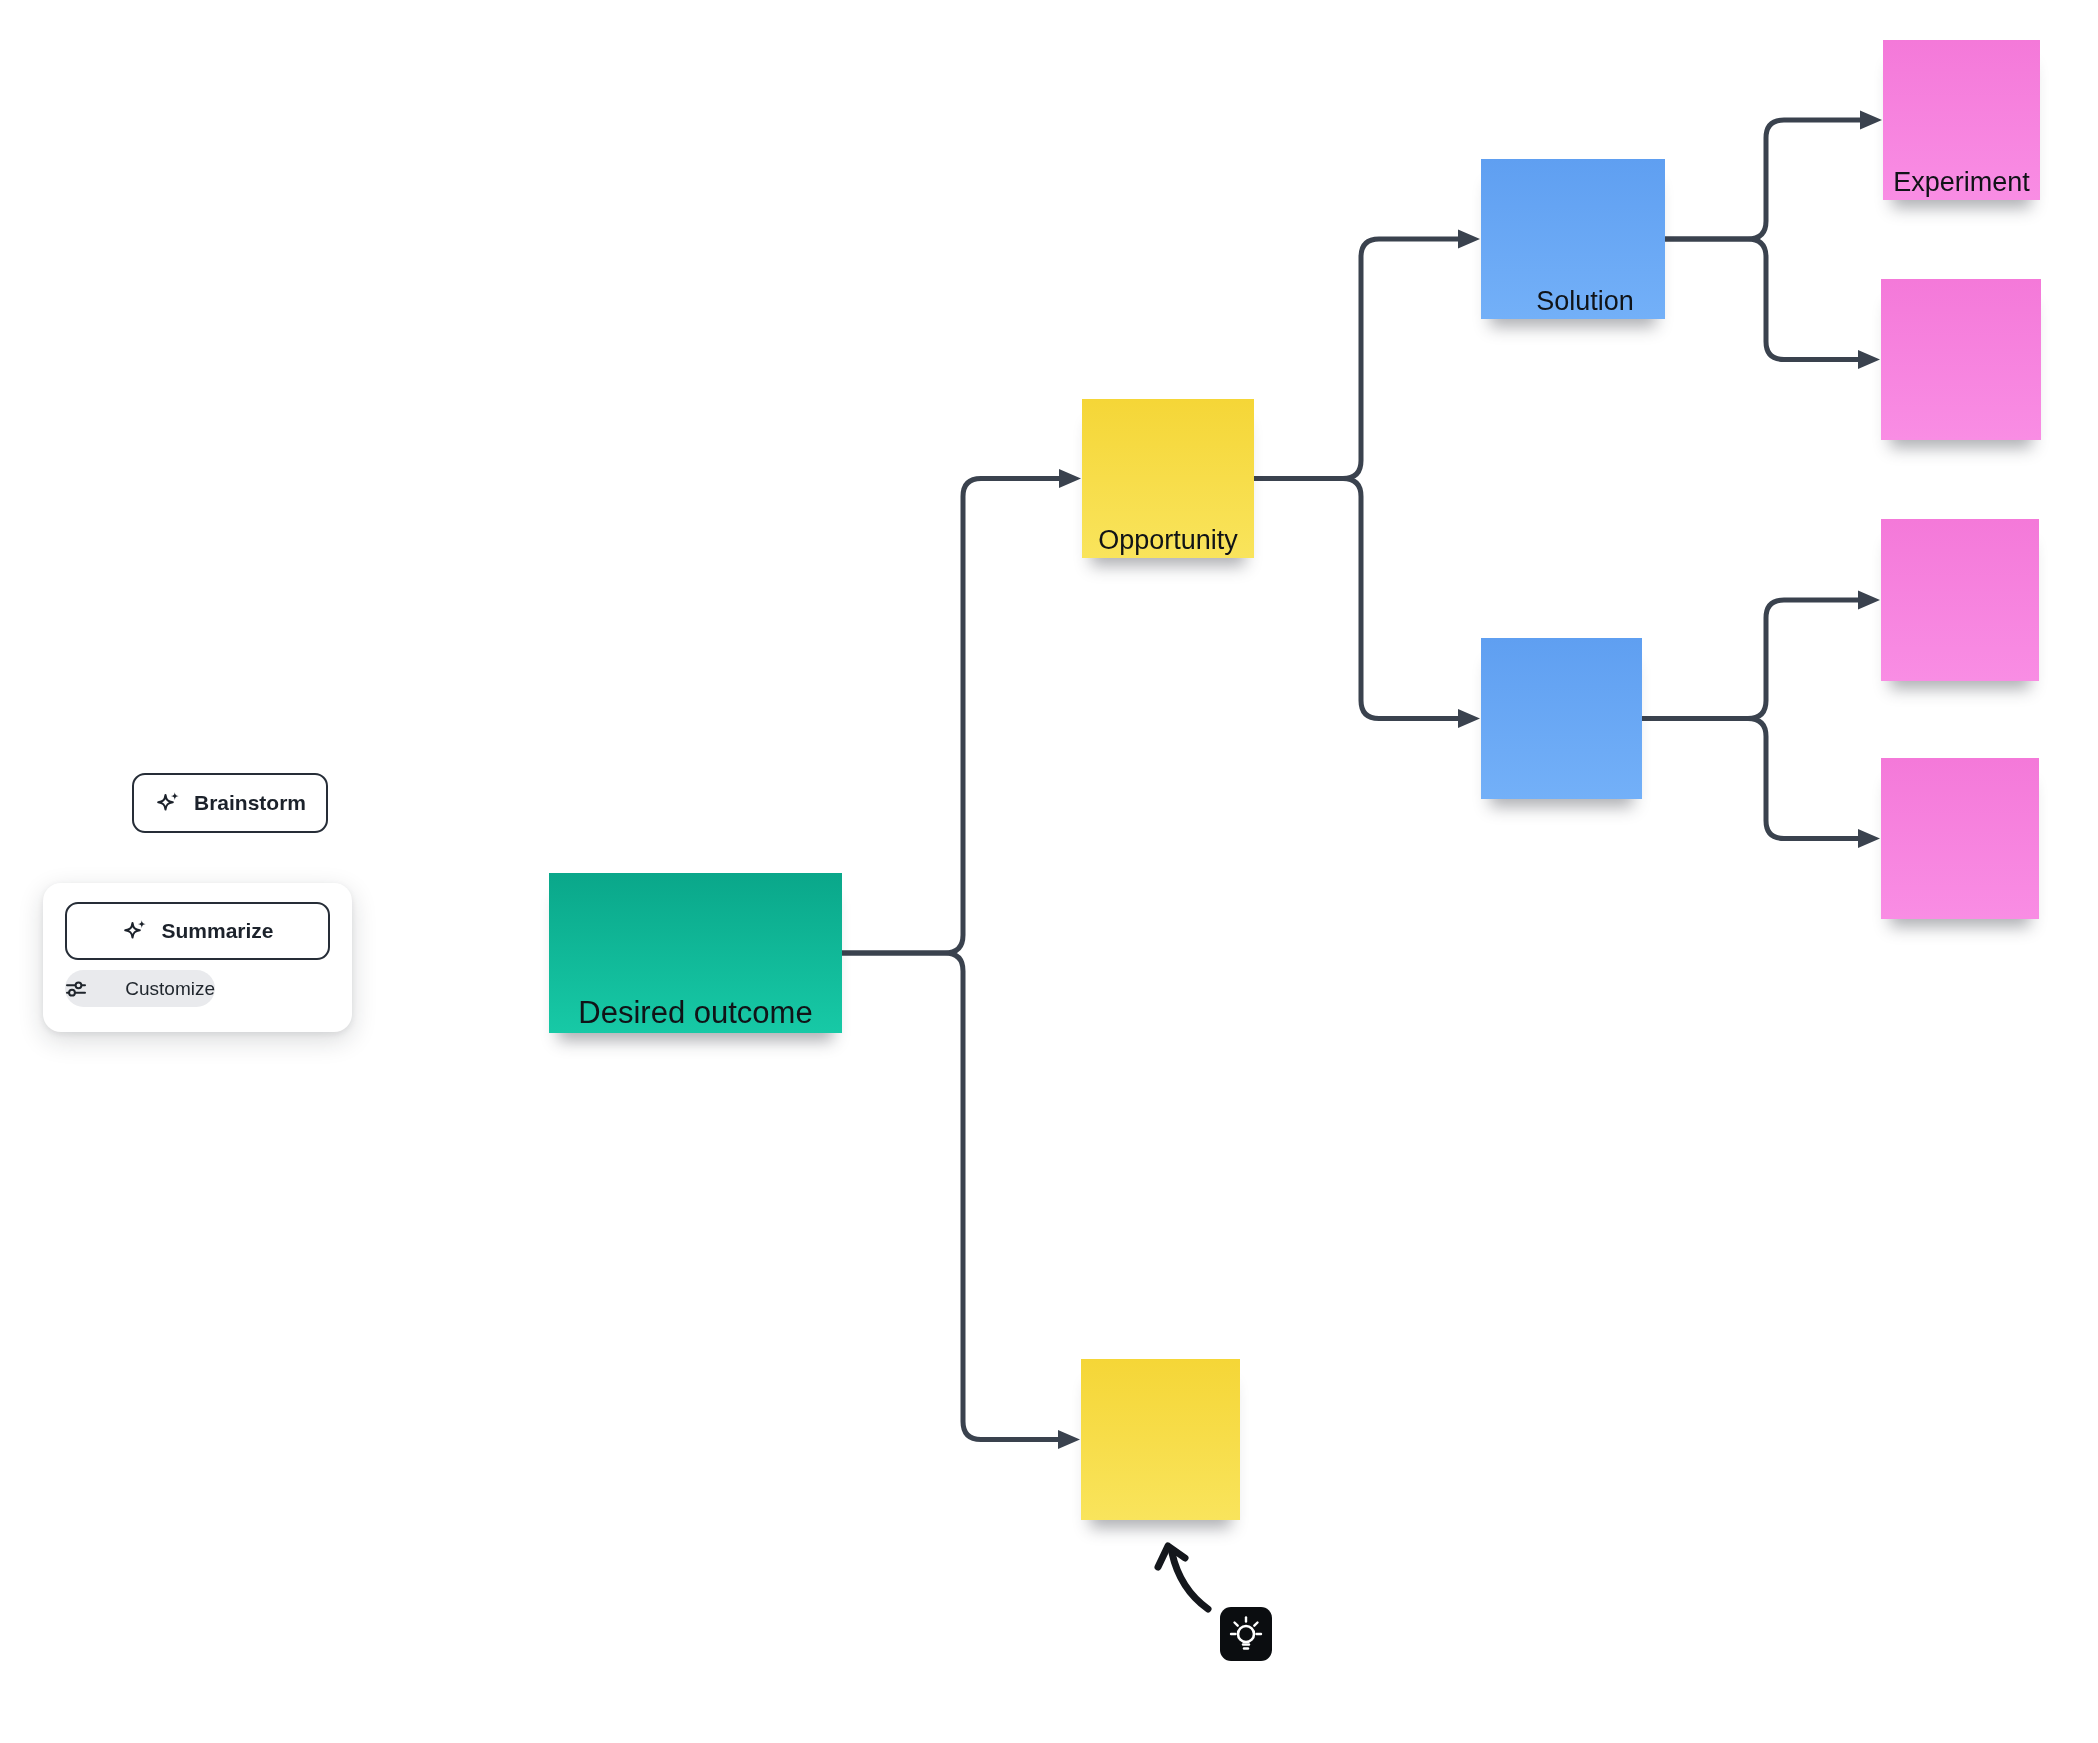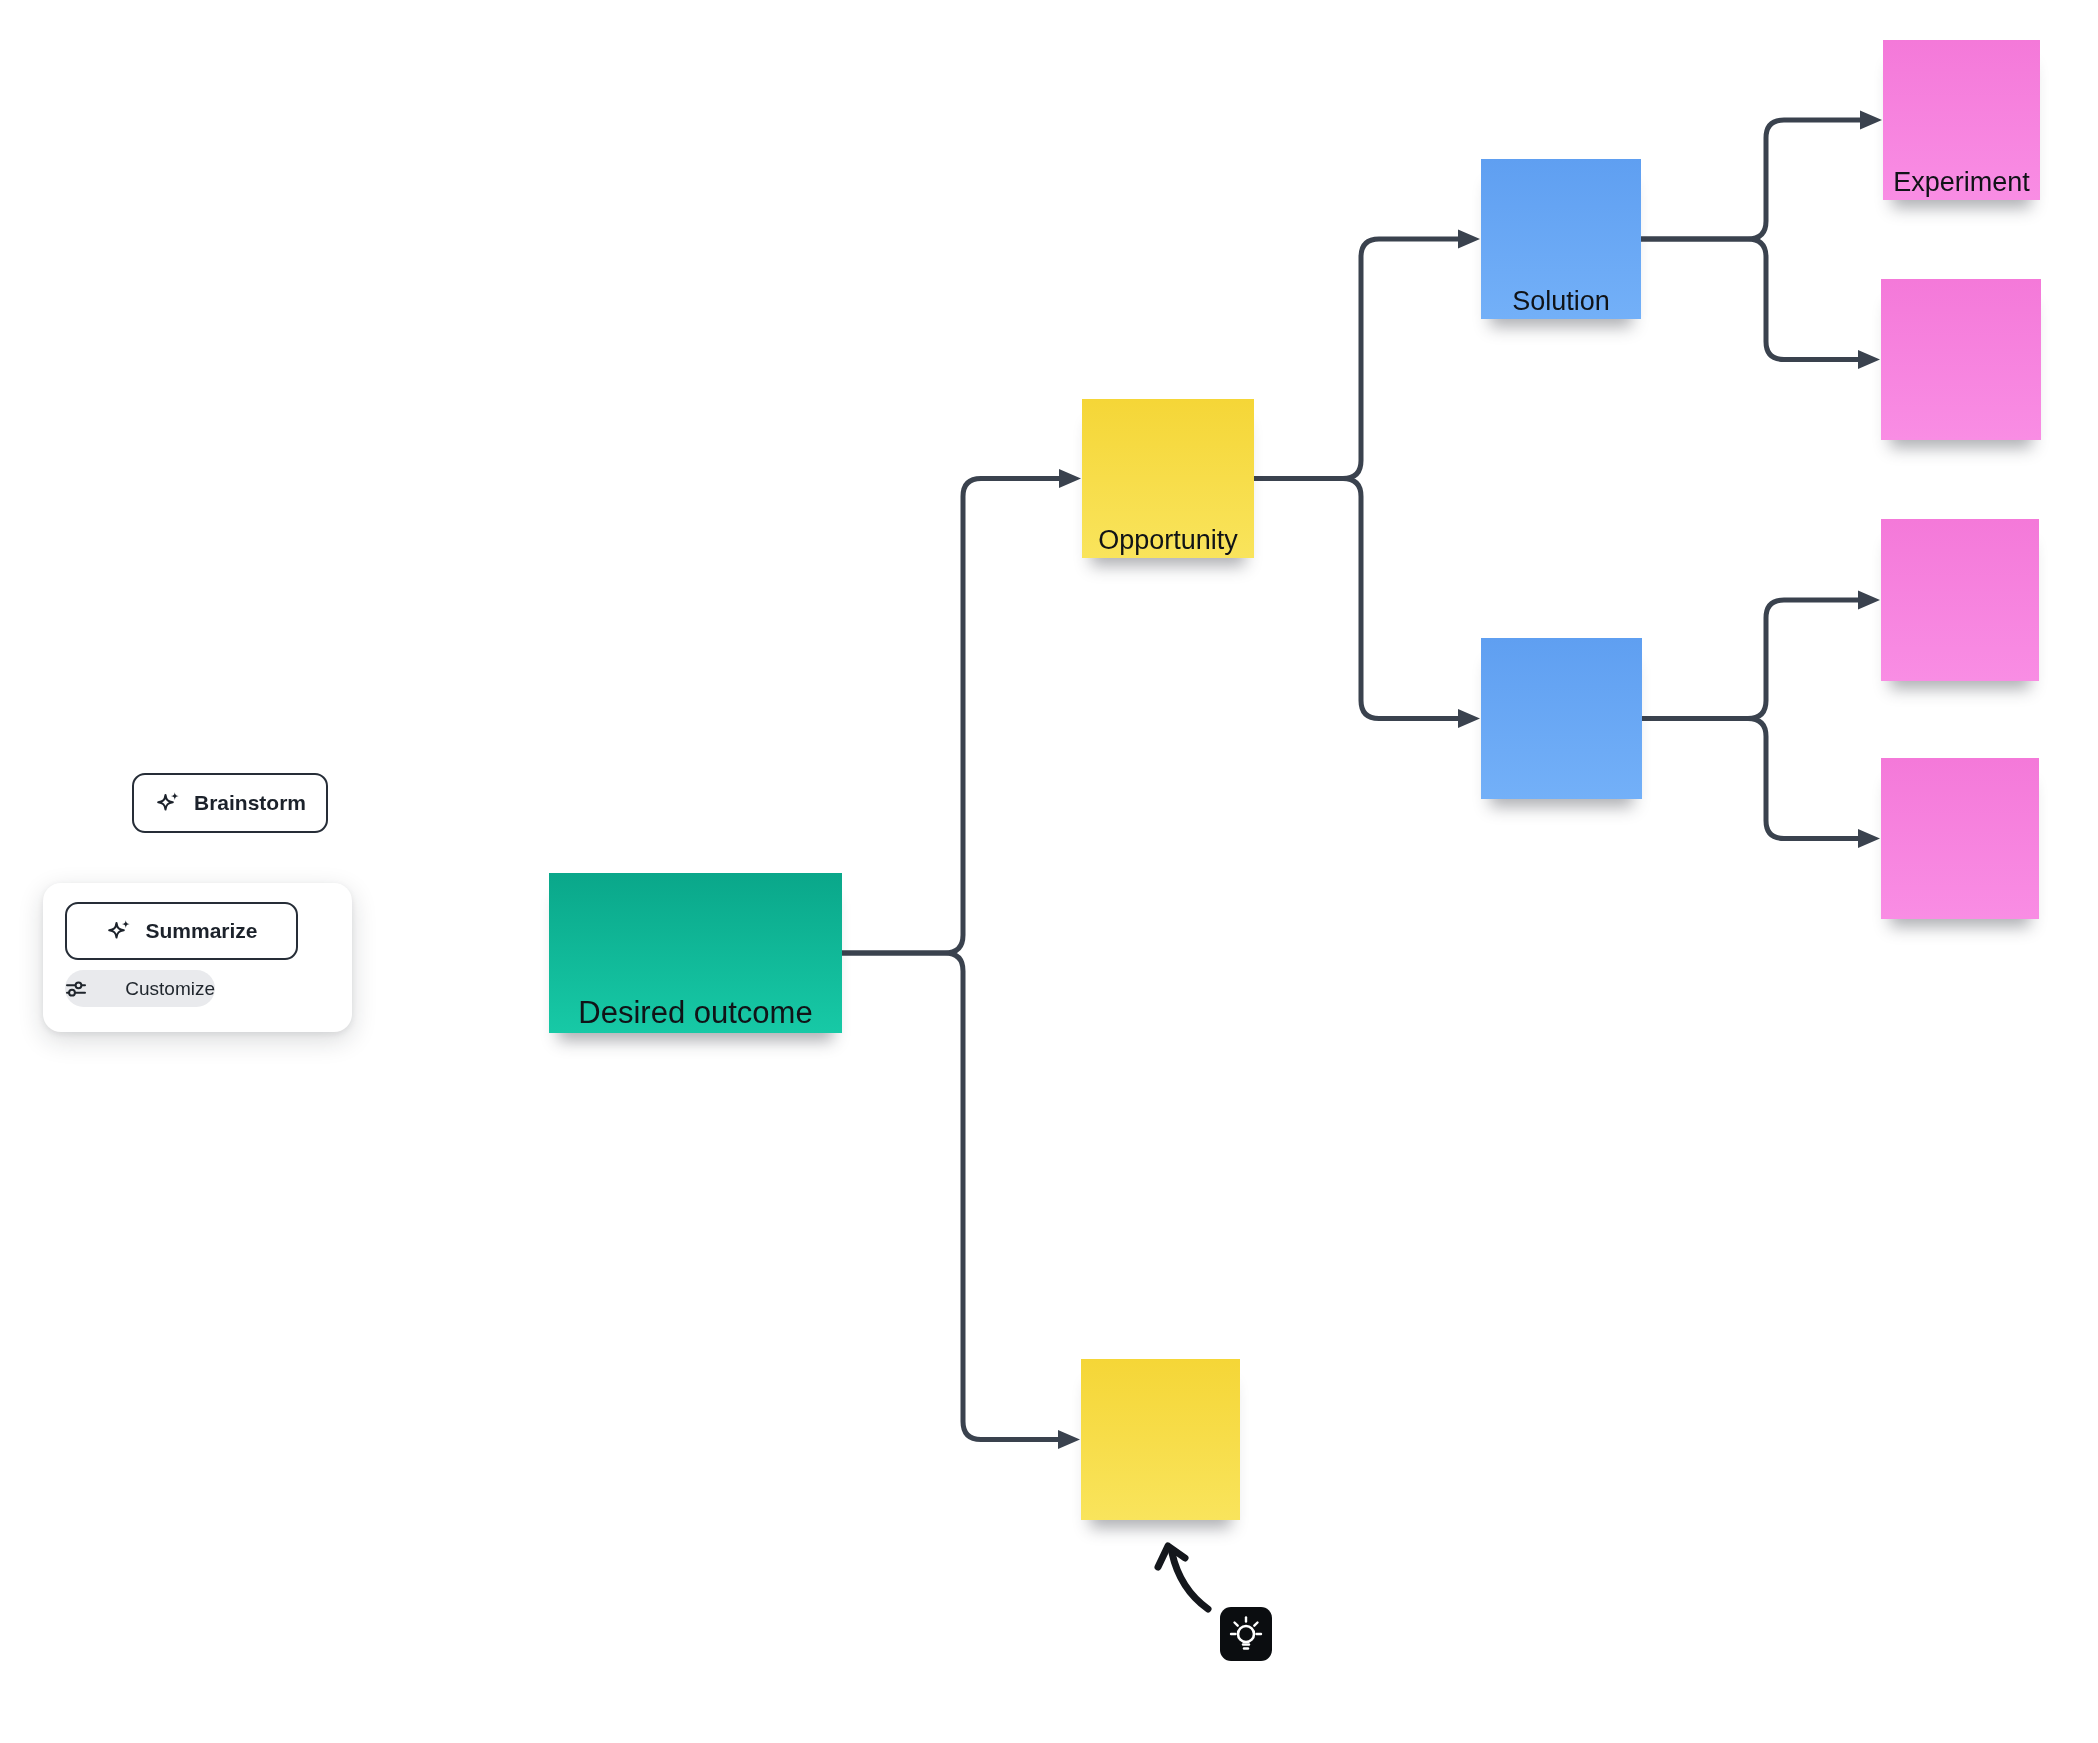--- a/index.html
+++ b/index.html
@@ -45,21 +45,21 @@
   .brainstorm { left: 132px; top: 773px; width: 196px; height: 60px; font-size: 21px; }
 
   .ai-panel {
     position: absolute;
     left: 43px; top: 883px;
     width: 309px; height: 149px;
     background: #ffffff;
     border-radius: 18px;
     box-shadow: 0 8px 26px rgba(25, 30, 40, 0.16), 0 2px 6px rgba(25, 30, 40, 0.08);
   }
-  .summarize { left: 22px; top: 19px; width: 233px; height: 58px; font-size: 21px; }
+  .summarize { left: 22px; top: 19px; width: 265px; height: 58px; font-size: 21px; }
   .chip {
     position: absolute;
     left: 22px; top: 87px;
     width: 150px; height: 37px;
     display: flex;
     align-items: center;
     justify-content: space-between;
     gap: 8px;
     background: #e9eaed;
     border: none;
@@ -120,21 +120,21 @@
   <div>
       <div class="sticky" style="left: 549px; top: 873px; width: 293px; height: 160px; background: linear-gradient(rgb(10, 167, 138), rgb(23, 201, 166)); font-size: 31px; color: rgb(16, 19, 23);">
         <span>Desired outcome</span>
       </div>
       <div class="sticky" style="left: 1082px; top: 399px; width: 172px; height: 159px; background: linear-gradient(rgb(245, 214, 55), rgb(249, 228, 92)); font-size: 27px; color: rgb(16, 19, 23);">
         <span>Opportunity</span>
       </div>
       <div class="sticky" style="left: 1081px; top: 1359px; width: 159px; height: 161px; background: linear-gradient(rgb(245, 214, 55), rgb(249, 228, 92)); font-size: 27px; color: rgb(16, 19, 23);">
         <span></span>
       </div>
-      <div class="sticky" style="left: 1481px; top: 159px; width: 160px; height: 160px; background: linear-gradient(rgb(95, 159, 241), rgb(115, 176, 248)); font-size: 27px; color: rgb(16, 19, 23);">
+      <div class="sticky" style="left: 1481px; top: 159px; width: 160px; height: 160px; background: linear-gradient(rgb(95, 159, 241), rgb(115, 176, 248)); font-size: 27px; color: rgb(16, 19, 23); padding-left: 24px;">
         <span>Solution</span>
       </div>
       <div class="sticky" style="left: 1481px; top: 638px; width: 161px; height: 161px; background: linear-gradient(rgb(95, 159, 241), rgb(115, 176, 248)); font-size: 27px; color: rgb(16, 19, 23);">
         <span></span>
       </div>
       <div class="sticky" style="left: 1883px; top: 40px; width: 157px; height: 160px; background: linear-gradient(rgb(244, 121, 217), rgb(249, 141, 228)); font-size: 27px; color: rgb(16, 19, 23);">
         <span>Experiment</span>
       </div>
       <div class="sticky" style="left: 1881px; top: 279px; width: 160px; height: 161px; background: linear-gradient(rgb(244, 121, 217), rgb(249, 141, 228)); font-size: 27px; color: rgb(16, 19, 23);">
         <span></span>

